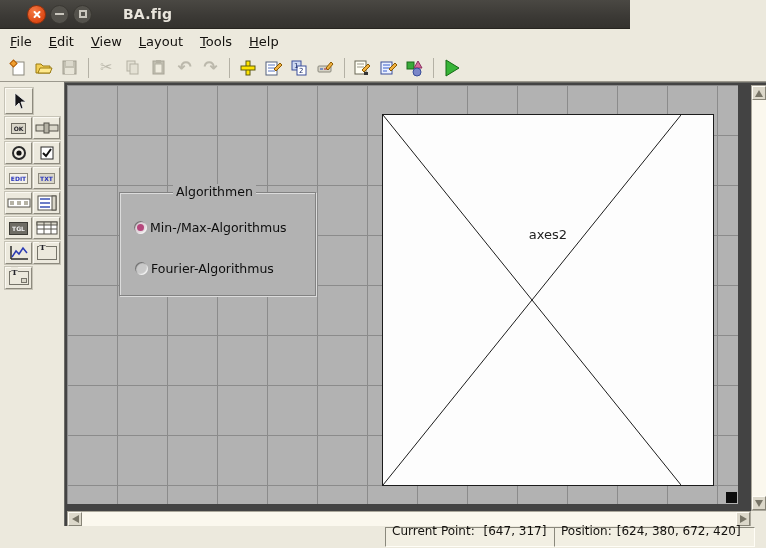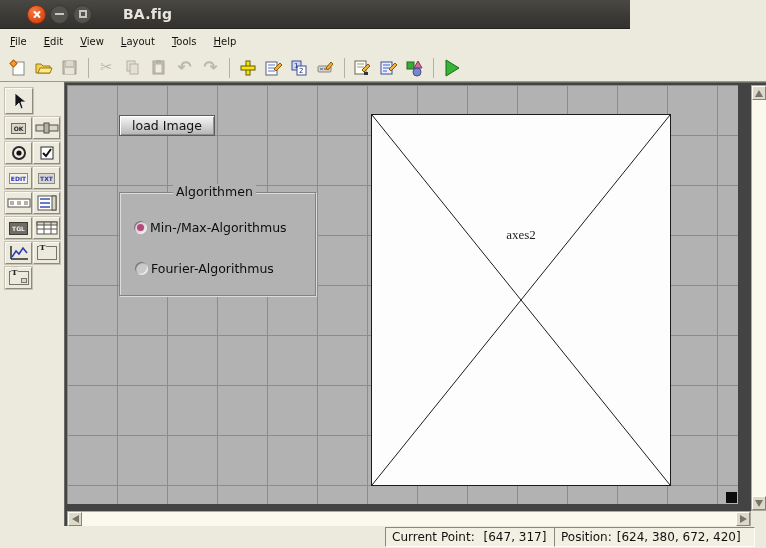--- a/index.html
+++ b/index.html
@@ -17,21 +17,21 @@
   .x-glyph { position:relative; width:9px; height:9px; }
   .x-glyph::before,.x-glyph::after { content:""; position:absolute; left:4px; top:0; width:2px; height:9px; background:#fff; border-radius:1px; }
   .x-glyph::before { transform:rotate(45deg); } .x-glyph::after { transform:rotate(-45deg); }
   .min-glyph { width:9px; height:2px; background:#c9c6bd; }
   .max-glyph { width:8px; height:8px; border:2px solid #c9c6bd; }
   .wtitle { color:#e9e5dc; font-weight:bold; font-size:14px; margin-left:31px; letter-spacing:.2px; }
 
   
   .menubar { position:absolute; left:0; top:29px; width:766px; height:25px;
     background:#ece9dd; display:flex; align-items:center; padding-left:10px; }
-  .mi { font-size:10px; color:#14120f; margin-right:17px; cursor:default; }
+  .mi { font-size:13px; color:#14120f; margin-right:17px; cursor:default; }
   .mn { text-decoration:underline; }
 
   
   .toolbar { position:absolute; left:0; top:54px; width:766px; height:28px;
     background:#ece9dd; border-bottom:1px solid #999documents; border-bottom:1px solid #9b988d;
     display:flex; align-items:center; padding-left:5px; }
   .tbtn { width:25px; height:24px; display:flex; align-items:center; justify-content:center; margin-right:1px; }
   .tsep { width:1px; height:20px; background:#b4b1a5; margin:0 5px; }
   .dis { color:#bcb9ac; font-size:15px; line-height:1; }
 
@@ -85,21 +85,21 @@
     display:flex; align-items:center; justify-content:center; }
   .a-up { width:0; height:0; border-left:4px solid transparent; border-right:4px solid transparent; border-bottom:7px solid #787567; }
   .a-down { width:0; height:0; border-left:4px solid transparent; border-right:4px solid transparent; border-top:7px solid #787567; }
   .a-left { width:0; height:0; border-top:4px solid transparent; border-bottom:4px solid transparent; border-right:7px solid #787567; }
   .a-right { width:0; height:0; border-top:4px solid transparent; border-bottom:4px solid transparent; border-left:7px solid #787567; }
 
   
   .statusbar { position:absolute; left:0; top:526px; width:766px; height:22px; background:#ece9dd; }
   .sbox { position:absolute; top:1px; height:20px; background:#f2efe3;
     border:1px solid; border-color:#8a887c #fffdf6 #fffdf6 #8a887c;
-    display:flex; align-items:center; font-size:12px; color:#14120f; padding:0 6px; white-space:pre; }
+    display:flex; align-items:flex-end; font-size:12px; color:#14120f; padding:8px 6px; white-space:pre; }
 </style>
 </head>
 <body>
 
 <div class="titlebar">
   <div class="wbtn close">
       <div class="x-glyph"></div>
     </div>
   <div class="wbtn minmax">
       <div class="min-glyph"></div>
@@ -306,36 +306,35 @@
     <span class="frameT">
         <span>T</span>
         <span class="sub"></span>
       </span>
   </div>
 </div>
 
 <div class="viewport">
   <div class="figure">
 
-    <div class="gbtn" style="left:52px; top:30px; width:96px; height:21px; line-height:19px;">load Image</div>
 
     <div class="panel" style="left:52px; top:107px; width:197px; height:104px;">
       <div class="panel-title">Algorithmen</div>
       <div class="radio-row" style="left:15px; top:68px;">
         <span class="radio-circ"></span>
         <span class="radio-label">Fourier-Algorithmus</span>
       </div>
       <div class="radio-row" style="left:14px; top:27px;">
         <span class="radio-circ on"></span>
         <span class="radio-label">Min-/Max-Algorithmus</span>
       </div>
     </div>
 
 
-    <div class="axes-box" style="left:304px; top:29px; width:300px; height:372px;font-family:Liberation Serif, serif;">
+    <div class="axes-box" style="left:315px; top:29px; width:332px; height:372px;">
       <svg width="298" height="370" style="display:block">
         <line x1="0" y1="0" x2="298" y2="370" stroke="#1c1c1c" stroke-width="1"></line>
         <line x1="298" y1="0" x2="0" y2="370" stroke="#1c1c1c" stroke-width="1"></line>
       </svg>
       <div class="axes-label">axes2</div>
     </div>
 
     <div class="resize-handle"></div>
   </div>
 

